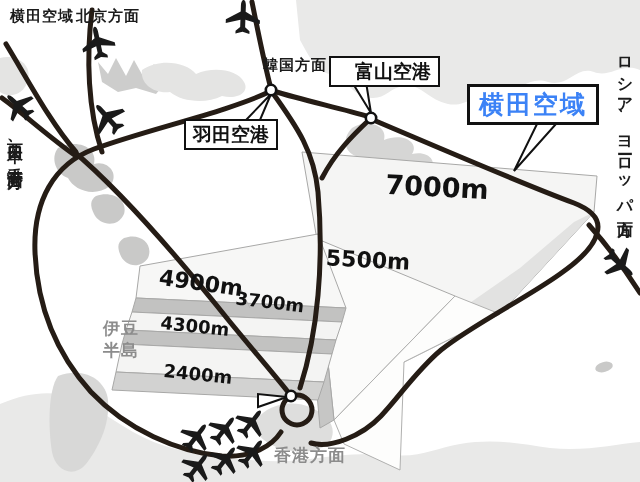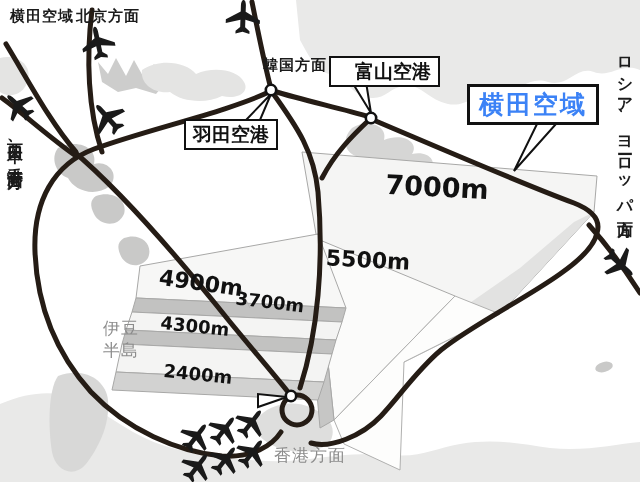--- a/index.html
+++ b/index.html
@@ -9,21 +9,21 @@
   }
   .stage svg{position:absolute;left:0;top:0;}
   .lbl{position:absolute;color:#1b1b1b;font-weight:bold;font-size:15px;letter-spacing:1px;white-space:nowrap;}
   .vtext{position:absolute;color:#1b1b1b;font-weight:bold;font-size:16px;letter-spacing:2px;
          writing-mode:vertical-rl;text-orientation:upright;white-space:nowrap;}
   .abox{position:absolute;background:#fff;border:2.5px solid #111;color:#111;
         font-weight:bold;font-size:19px;line-height:1;padding:4px 7px;white-space:nowrap;}
   .titlebox{position:absolute;background:#fff;border:3px solid #111;color:#3b82f6;
         font-weight:bold;font-size:25px;line-height:1;padding:5px 9px;letter-spacing:2px;white-space:nowrap;}
   .alt{position:absolute;color:#111;font-weight:bold;white-space:nowrap;transform-origin:center;}
-  .place{position:absolute;color:#8c8c8c;font-weight:normal;font-size:17px;line-height:1.3;letter-spacing:1px;white-space:nowrap;}
+  .place{position:absolute;color:#8c8c8c;font-weight:bold;font-size:17px;line-height:1.3;letter-spacing:1px;white-space:nowrap;}
 </style>
 </head>
 <body>
 
 <div class="stage">
 
 <svg width="640" height="482" viewBox="0 0 640 482">
   <defs>
     <path id="plane" d="M 0,-11 C 0.9,-11 1.6,-9.5 1.6,-7.5 L 1.6,-3.5 L 11,1.8 L 11,4.2 L 1.6,1.8 L 1.6,6.5 L 4.5,9 L 4.5,10.8 L 0,9.6 L -4.5,10.8 L -4.5,9 L -1.6,6.5 L -1.6,1.8 L -11,4.2 L -11,1.8 L -1.6,-3.5 L -1.6,-7.5 C -1.6,-9.5 -0.9,-11 0,-11 Z"></path>
   </defs>

